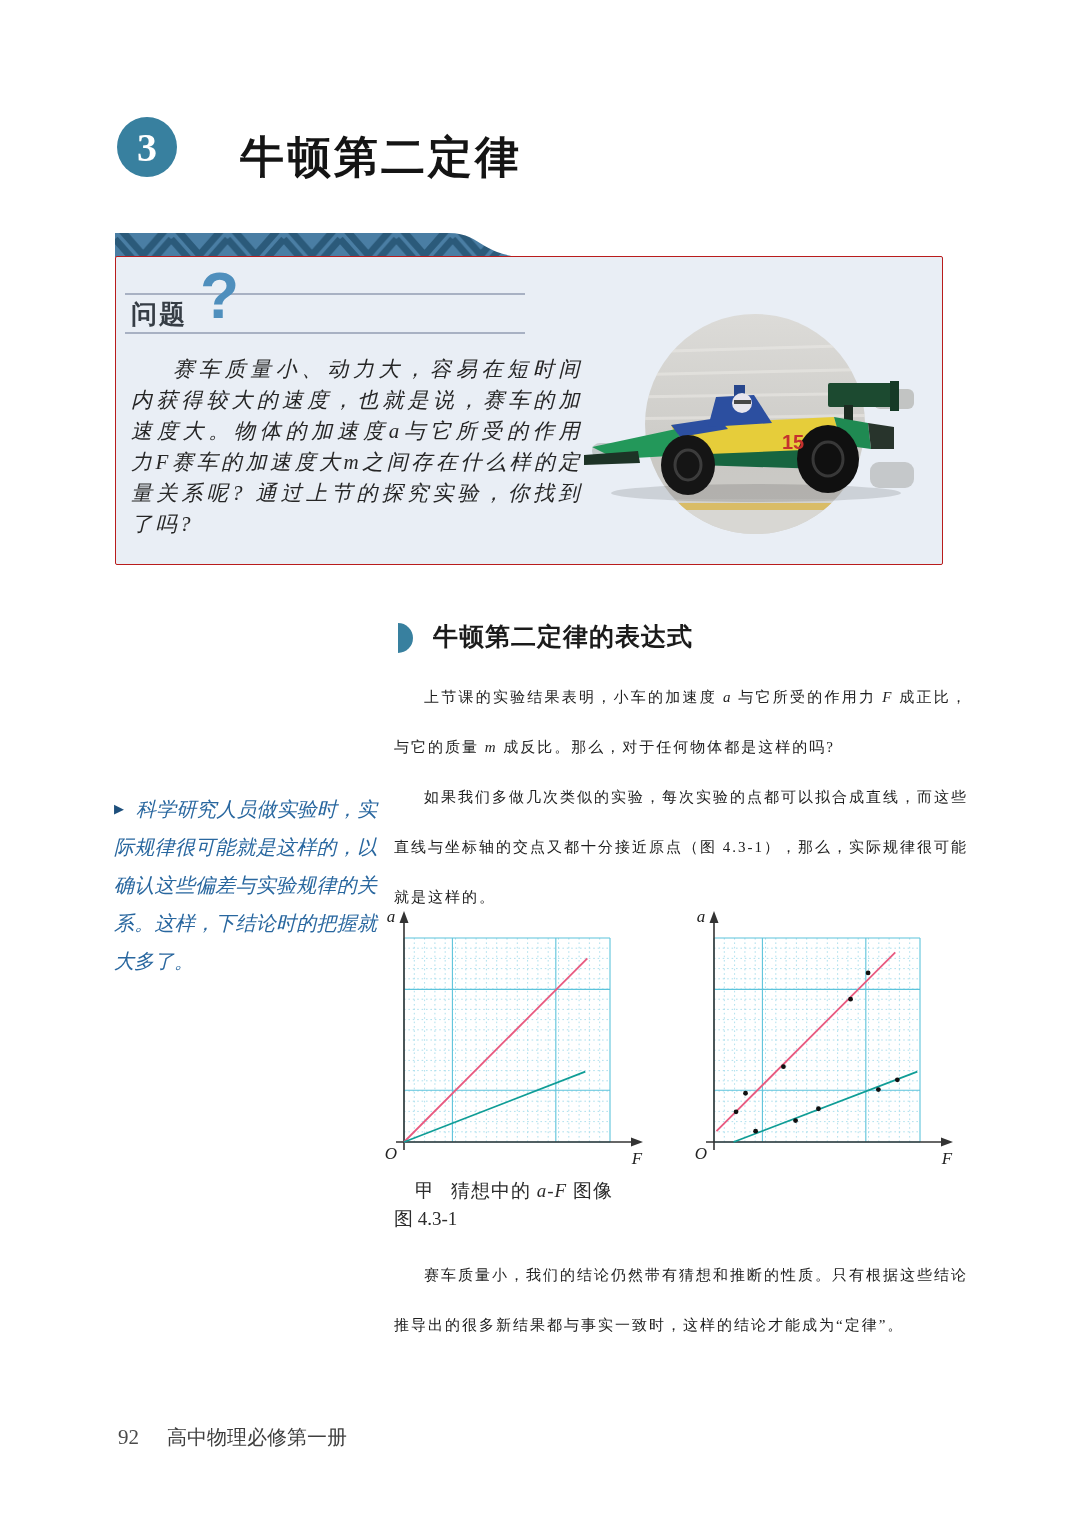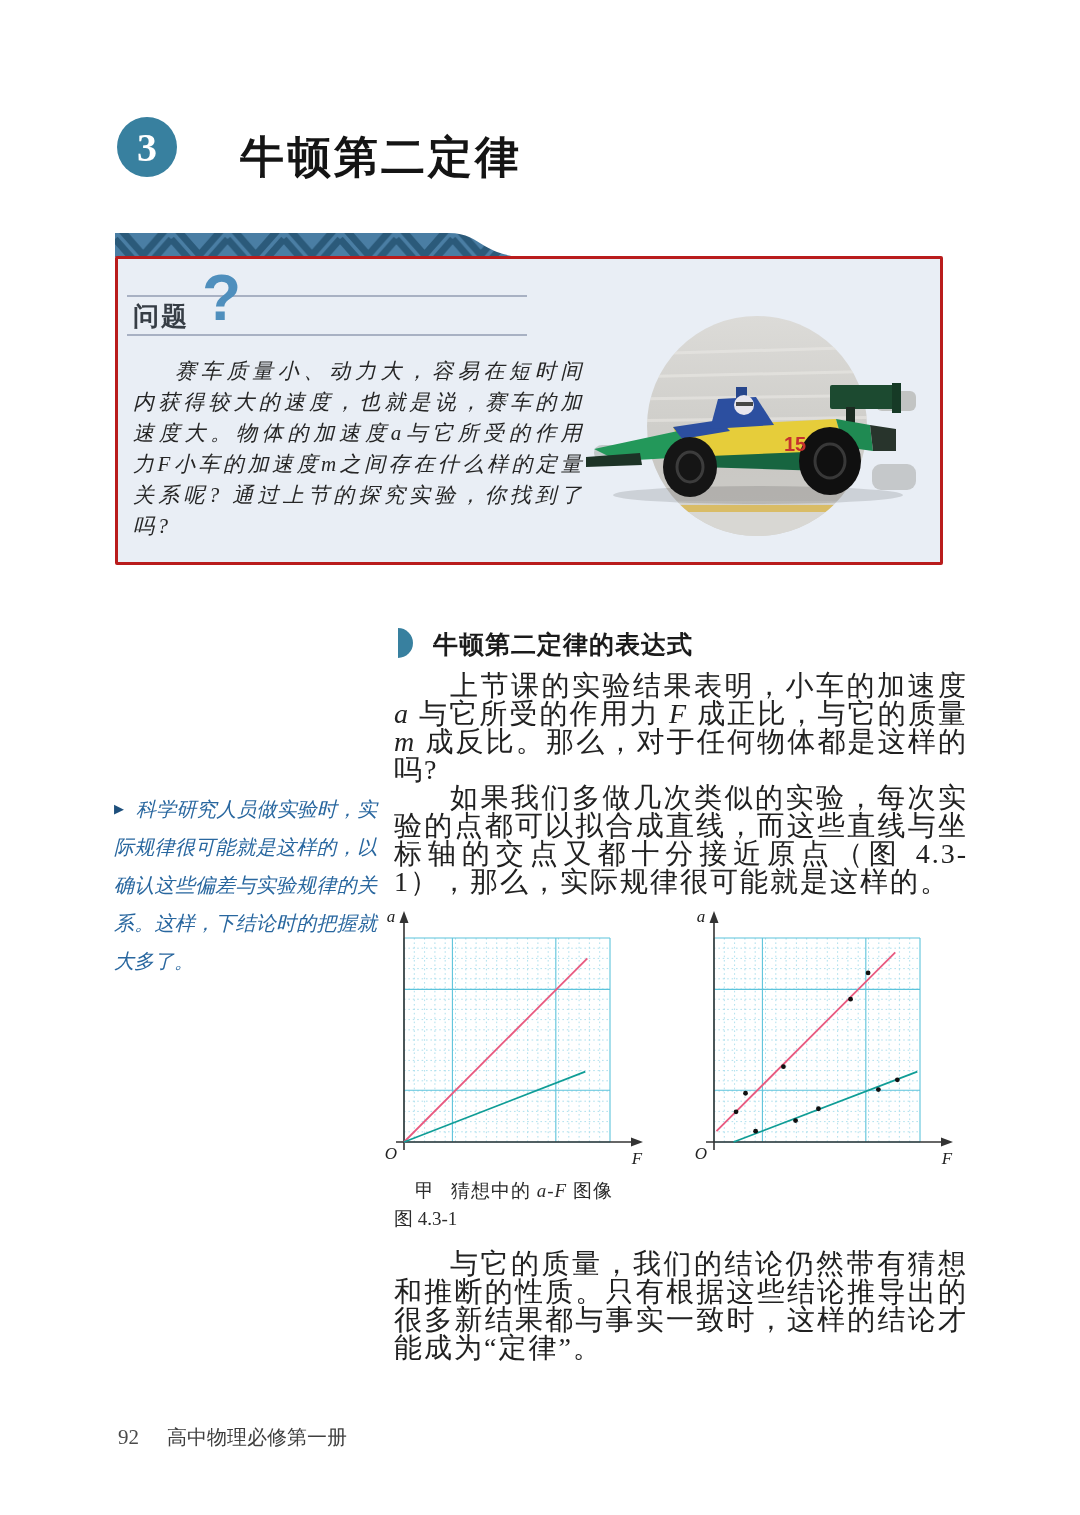--- a/index.html
+++ b/index.html
@@ -9,40 +9,40 @@
 
   
   .chapter-circle{left:117px;top:117px;width:60px;height:60px;border-radius:50%;
      background:#38809f;color:#fff;display:flex;align-items:center;justify-content:center;
      font-size:40px;font-weight:700;font-family:"Liberation Serif",serif;}
   .chapter-title{left:228px;top:116px;font-size:44px;font-weight:700;letter-spacing:3px;color:#141414;}
 
   
   .banner{left:115px;top:233px;width:400px;height:24px;}
   .qbox{left:115px;top:256px;width:828px;height:309px;background:#e9eef5;
-        border:3px solid #b91c1c;border-radius:2px;box-sizing:border-box;}
+        border:1px solid #b91c1c;border-radius:2px;box-sizing:border-box;}
   .rule{position:absolute;height:2px;background:#a8b1c3;left:9px;width:400px;}
   .rule-top{top:36px;}
   .rule-bottom{top:75px;}
   .q-label{position:absolute;left:15px;top:40px;font-size:26px;font-weight:700;
         font-family:"Liberation Sans","DejaVu Sans",sans-serif;color:#363d45;letter-spacing:2px;}
   .q-mark{position:absolute;left:84px;top:2px;font-size:64px;font-weight:700;
         font-family:"Liberation Sans","DejaVu Sans",sans-serif;color:#4f8fbd;}
   .q-text{position:absolute;left:15px;top:97px;width:452px;font-size:21px;line-height:31px;
         font-style:italic;letter-spacing:3.5px;text-align:justify;text-indent:2em;color:#262626;}
   .car-fig{position:absolute;left:460px;top:40px;width:340px;height:250px;}
 
   
-  .sec-head{left:398px;top:620px;display:flex;align-items:flex-start;margin-top:8px;}
+  .sec-head{left:398px;top:620px;display:flex;align-items:flex-end;}
   .half-circle{width:15px;height:30px;border-radius:0 15px 15px 0;background:#38809f;margin-right:20px;}
   .sec-title{font-size:25px;font-weight:700;letter-spacing:1px;color:#1b1b1b;
         font-family:"Liberation Sans","DejaVu Sans",sans-serif;}
 
   .main-col{left:394px;top:672px;width:574px;}
-  .para{margin:0;font-size:28px;line-height:28px;letter-spacing:2px;
+  .para{margin:0;font-size:15px;line-height:50px;letter-spacing:2px;
         text-align:justify;text-indent:2em;color:#212121;}
   .para i, .q-text i, .fig-cap i{font-family:"Liberation Serif",serif;}
 
   .margin-note{left:114px;top:790px;width:263px;font-size:20px;line-height:38px;
         font-style:italic;color:#29679f;text-align:justify;}
   .note-bullet{font-style:normal;font-size:13px;color:#1d4f7c;margin-right:12px;
         font-family:"DejaVu Sans",sans-serif;vertical-align:3px;}
 
   .figure{top:898px;width:272px;text-align:center;}
   .fig-jia{left:378px;}
@@ -73,21 +73,21 @@
     </pattern>
   </defs>
   <path d="M0 0 H332 C350 0 358 7 368 13 C378 19 386 21 398 24 L0 24 Z" fill="url(#chev)"></path>
 </svg>
 
 <div class="abs qbox">
   <div class="rule rule-top"></div>
   <div class="rule rule-bottom"></div>
   <div class="q-label">问题</div>
   <div class="q-mark">?</div>
-  <p class="q-text" style="margin:0"><span>赛车质量小、动力大，容易在短时间内获得较大的速度，也就是说，赛车的加速度大。物体的加速度</span><i>a</i><span>与它所受的作用力</span><i>F</i><span>小车的加速度</span><i>m</i><span>之间存在什么样的定量关系呢? 通过上节的探究实验，你找到了吗?</span></p>
+  <p class="q-text" style="margin:0"><span>赛车质量小、动力大，容易在短时间内获得较大的速度，也就是说，赛车的加速度大。物体的加速度</span><i>a</i><span>与它所受的作用力</span><i>F</i><span>赛车的加速度大</span><i>m</i><span>之间存在什么样的定量关系呢? 通过上节的探究实验，你找到了吗?</span></p>
 
   <svg class="car-fig" viewBox="0 0 340 250">
     <defs>
       <clipPath id="circ">
           <circle cx="179" cy="127" r="110"></circle>
         </clipPath>
       <linearGradient id="trackg" x1="0" y1="0" x2="0" y2="1">
         <stop offset="0" stop-color="#deddda"></stop>
           <stop offset="0.55" stop-color="#cecdc9"></stop>
         <stop offset="1" stop-color="#d6d5d1"></stop>
@@ -288,18 +288,18 @@
       <circle cx="107.57600000000001" cy="222.58" r="2.4" fill="#111"></circle>
       <circle cx="130.442" cy="210.748" r="2.4" fill="#111"></circle>
       <circle cx="190.388" cy="191.572" r="2.4" fill="#111"></circle>
       <circle cx="209.34" cy="181.78" r="2.4" fill="#111"></circle>
     </svg>
 </figure>
 
 <div class="abs fig-number">图 4.3-1</div>
 
 <div class="abs concl">
-  <p class="para">与它的质量，我们的结论仍然带有猜想和推断的性质。只有根据这些结论推导出的很多新结果都与事实一致时，这样的结论才能成为“定律”。</p>
+  <p class="para">赛车质量小，我们的结论仍然带有猜想和推断的性质。只有根据这些结论推导出的很多新结果都与事实一致时，这样的结论才能成为“定律”。</p>
 </div>
 
 <div class="abs footer">
   <span class="pgnum">92</span><span>高中物理必修第一册</span>
 </div>
 
 </body></html>

